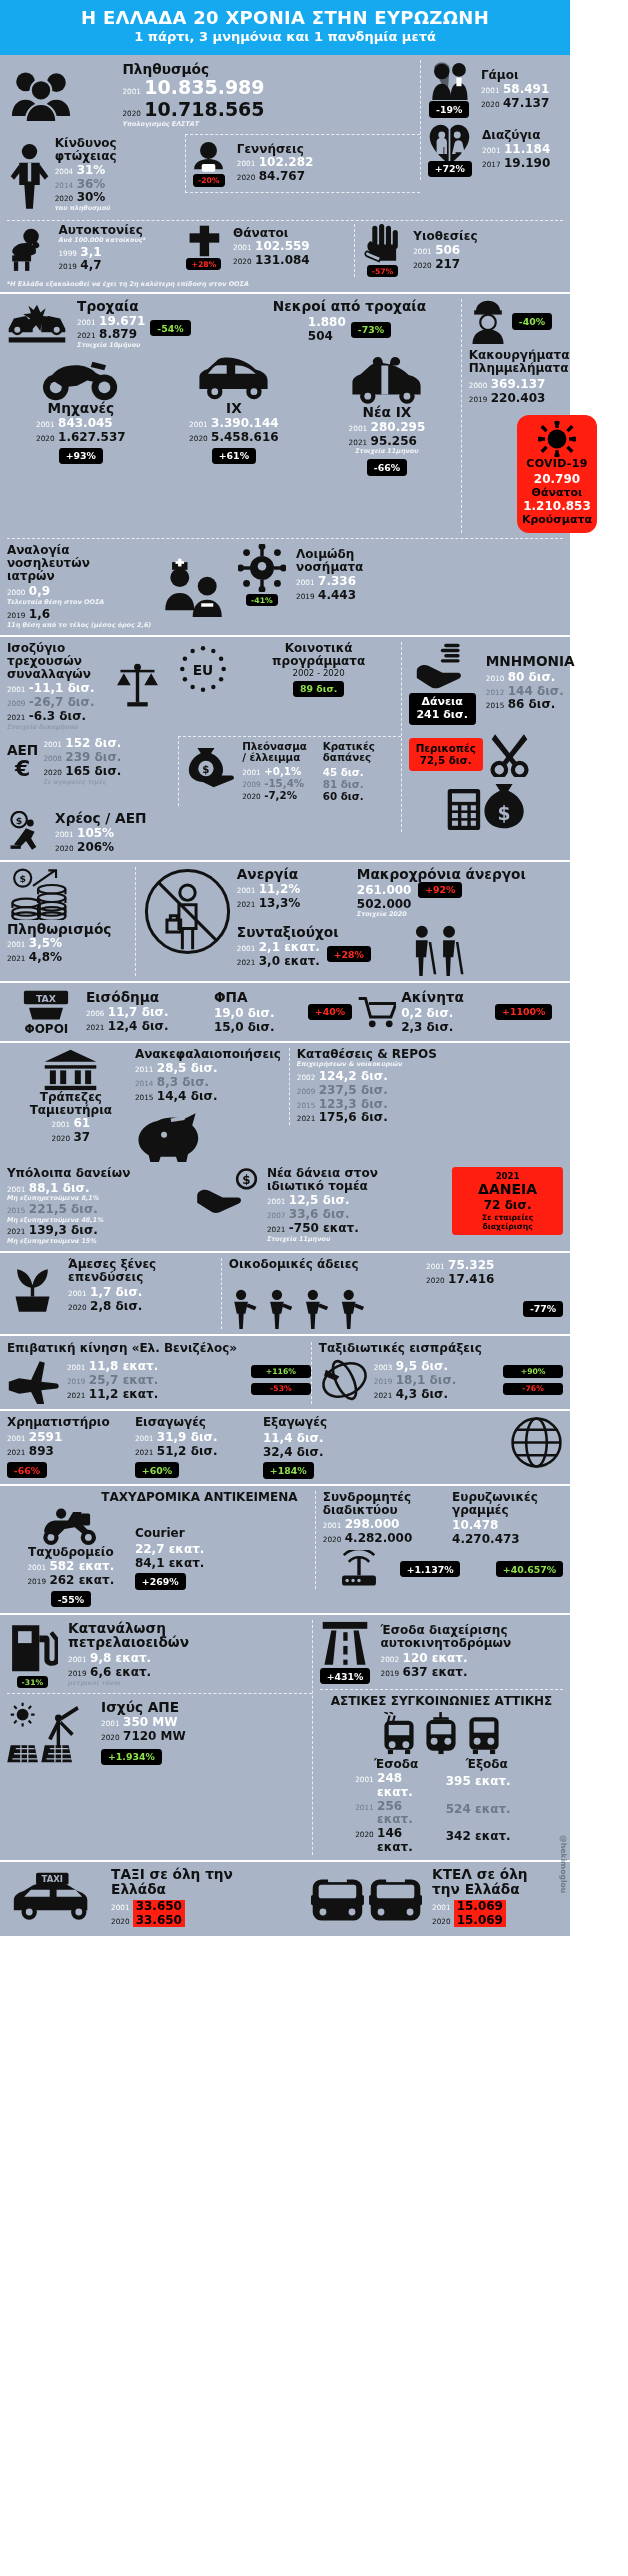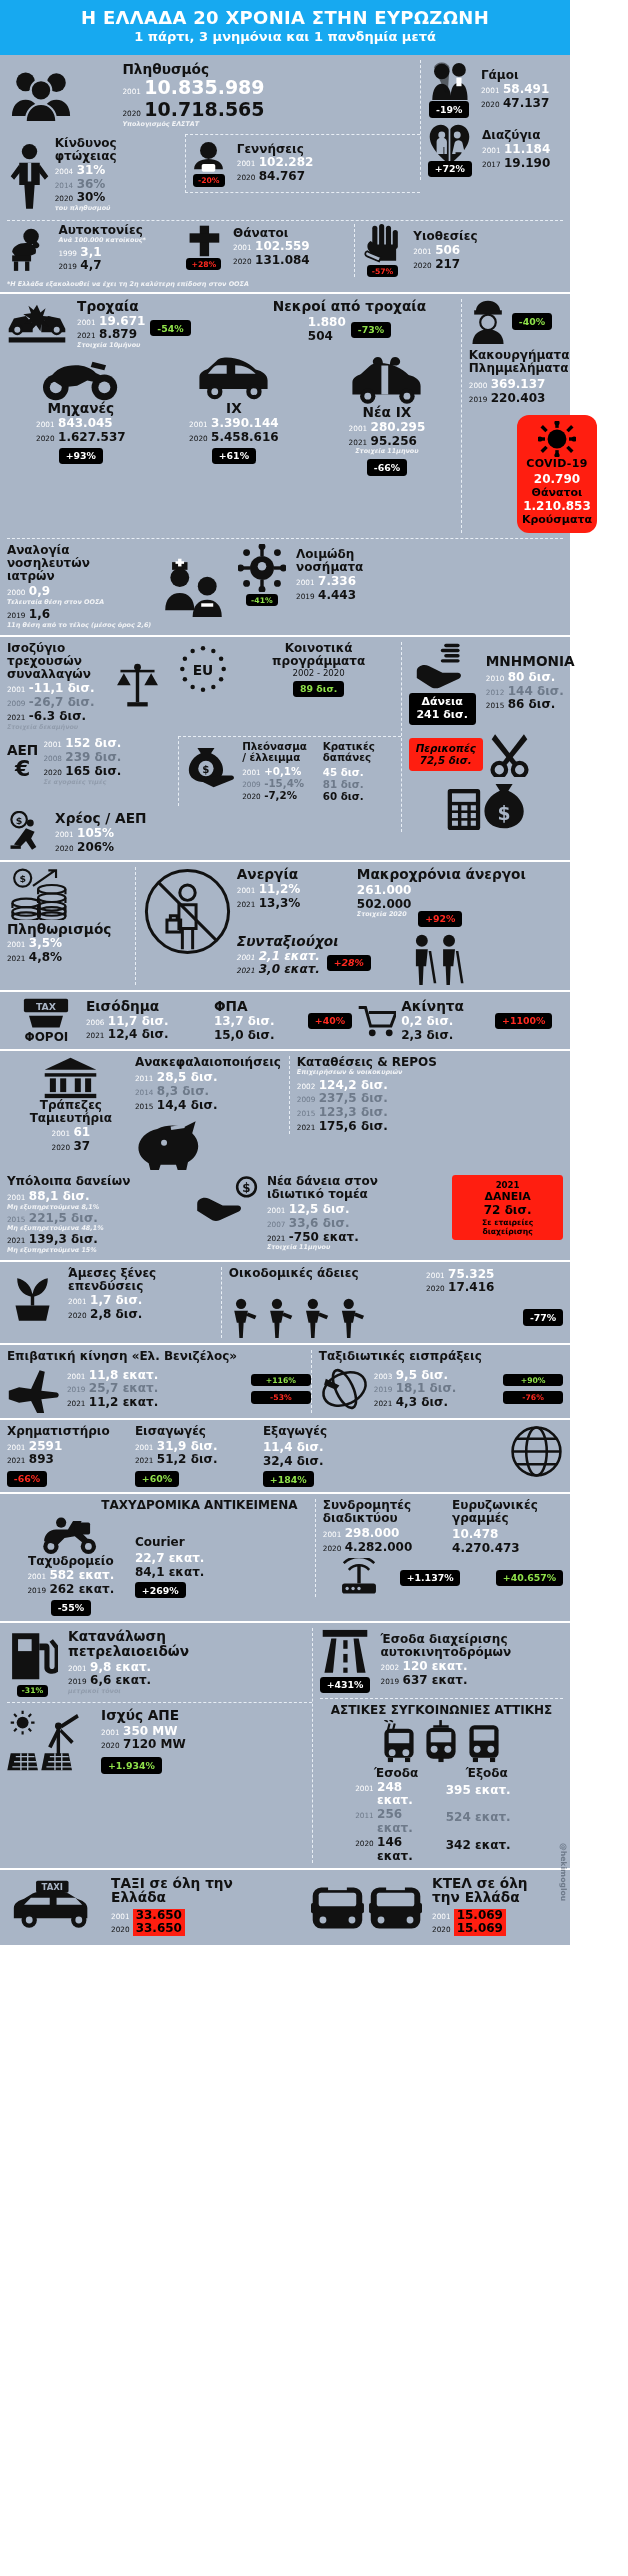--- a/index.html
+++ b/index.html
@@ -95,21 +95,21 @@
   .ik { fill:#111111; }
 
   .watermark {
     position:absolute; right:1.7px; bottom:43px;
     writing-mode:vertical-rl; font-size:7.7px; color:#6e7a8a; font-weight:bold;
   }
   .flex { display:flex; }
   .col  { display:flex; flex-direction:column; }
   .ac   { align-items:center; }
   .jc   { justify-content:center; } .gap6{gap:5.1px;} .gap8{gap:6.9px;} .gap10{gap:8.6px;}
-  .mt2{margin-top:1.7px;} .mt4{margin-top:3.4px;} .mt6{margin-top:5.1px;} .mt8{margin-top:6.9px;font-style:italic;}
+  .mt2{margin-top:1.7px;} .mt4{margin-top:3.4px;} .mt6{margin-top:5.1px;} .mt8{margin-top:6.9px;}
   .tc { text-align:center; }
 </style>
 </head>
 <body>
 
 <div class="page">
 
   <div class="header">
     <h1>Η ΕΛΛΑΔΑ 20 ΧΡΟΝΙΑ ΣΤΗΝ ΕΥΡΩΖΩΝΗ</h1>
     <h2>1 πάρτι, 3 μνημόνια και 1 πανδημία μετά</h2>
@@ -941,21 +941,21 @@
               </div>
             </div>
             <div class="col" style="flex:1;">
               <div class="title lg">Μακροχρόνια άνεργοι</div>
               <div class="flex gap8">
                 <div class="vals">
                   <div class="num c1">261.000</div>
                   <div class="num c3">502.000</div>
                   <div class="sub">Στοιχεία 2020</div>
                 </div>
-                <div class="badge red" style="height:fit-content;margin-top:29px;">+92%</div>
+                <div class="badge red" style="height:fit-content;">+92%</div>
               </div>
             </div>
           </div>
           <div class="row mt8">
             <div class="col" style="flex:0 0 171px;">
               <div class="title lg">Συνταξιούχοι</div>
               <div class="flex ac gap8">
                 <div class="vals">
                   <div class="vline">
                       <span class="yr c1">2001</span>
@@ -1012,21 +1012,21 @@
           <div class="vline">
               <span class="yr c3">2021</span>
               <span class="num c3">12,4 δισ.</span>
             </div>
         </div>
       </div>
 
       <div class="col" style="flex:0 0 94px;">
         <div class="title lg">ΦΠΑ</div>
         <div class="vals">
-          <div class="num c1">13,7 δισ.</div>
+          <div class="num c1">19,0 δισ.</div>
           <div class="num c3">15,0 δισ.</div>
         </div>
       </div>
       <div class="badge red" style="align-self:center;">+40%</div>
 
       <div style="margin:0 5.1px;">
         <svg width="39" height="34" viewBox="0 0 46 40">
             <g class="ik">
           <path d="M2 4h8l6 22h24l6-16H14" fill="none" stroke="#111" stroke-width="3.5"></path>
           <circle cx="18" cy="34" r="4"></circle>
@@ -1172,21 +1172,21 @@
           <div class="vline">
               <span class="yr c3">2021</span>
               <span class="num c3">-750 εκατ.</span>
             </div>
           <div class="sub">Στοιχεία 11μηνου</div>
         </div>
       </div>
 
       <div class="redbox" style="flex:0 0 111px; align-self:flex-start;">
         <div style="font-size:8.6px;">2021</div>
-        <div style="font-size:11px;">ΔΑΝΕΙΑ</div>
+        <div style="font-size:14px;">ΔΑΝΕΙΑ</div>
         <div style="font-size:12px;">72 δισ.</div>
         <div style="font-size:7.7px;">Σε εταιρείες διαχείρισης</div>
       </div>
     </div>
   </div>
 
   <div class="band">
     <div class="row">
       <div class="cell stat" style="flex:0 0 214px;">
         <div class="stat-ic">

